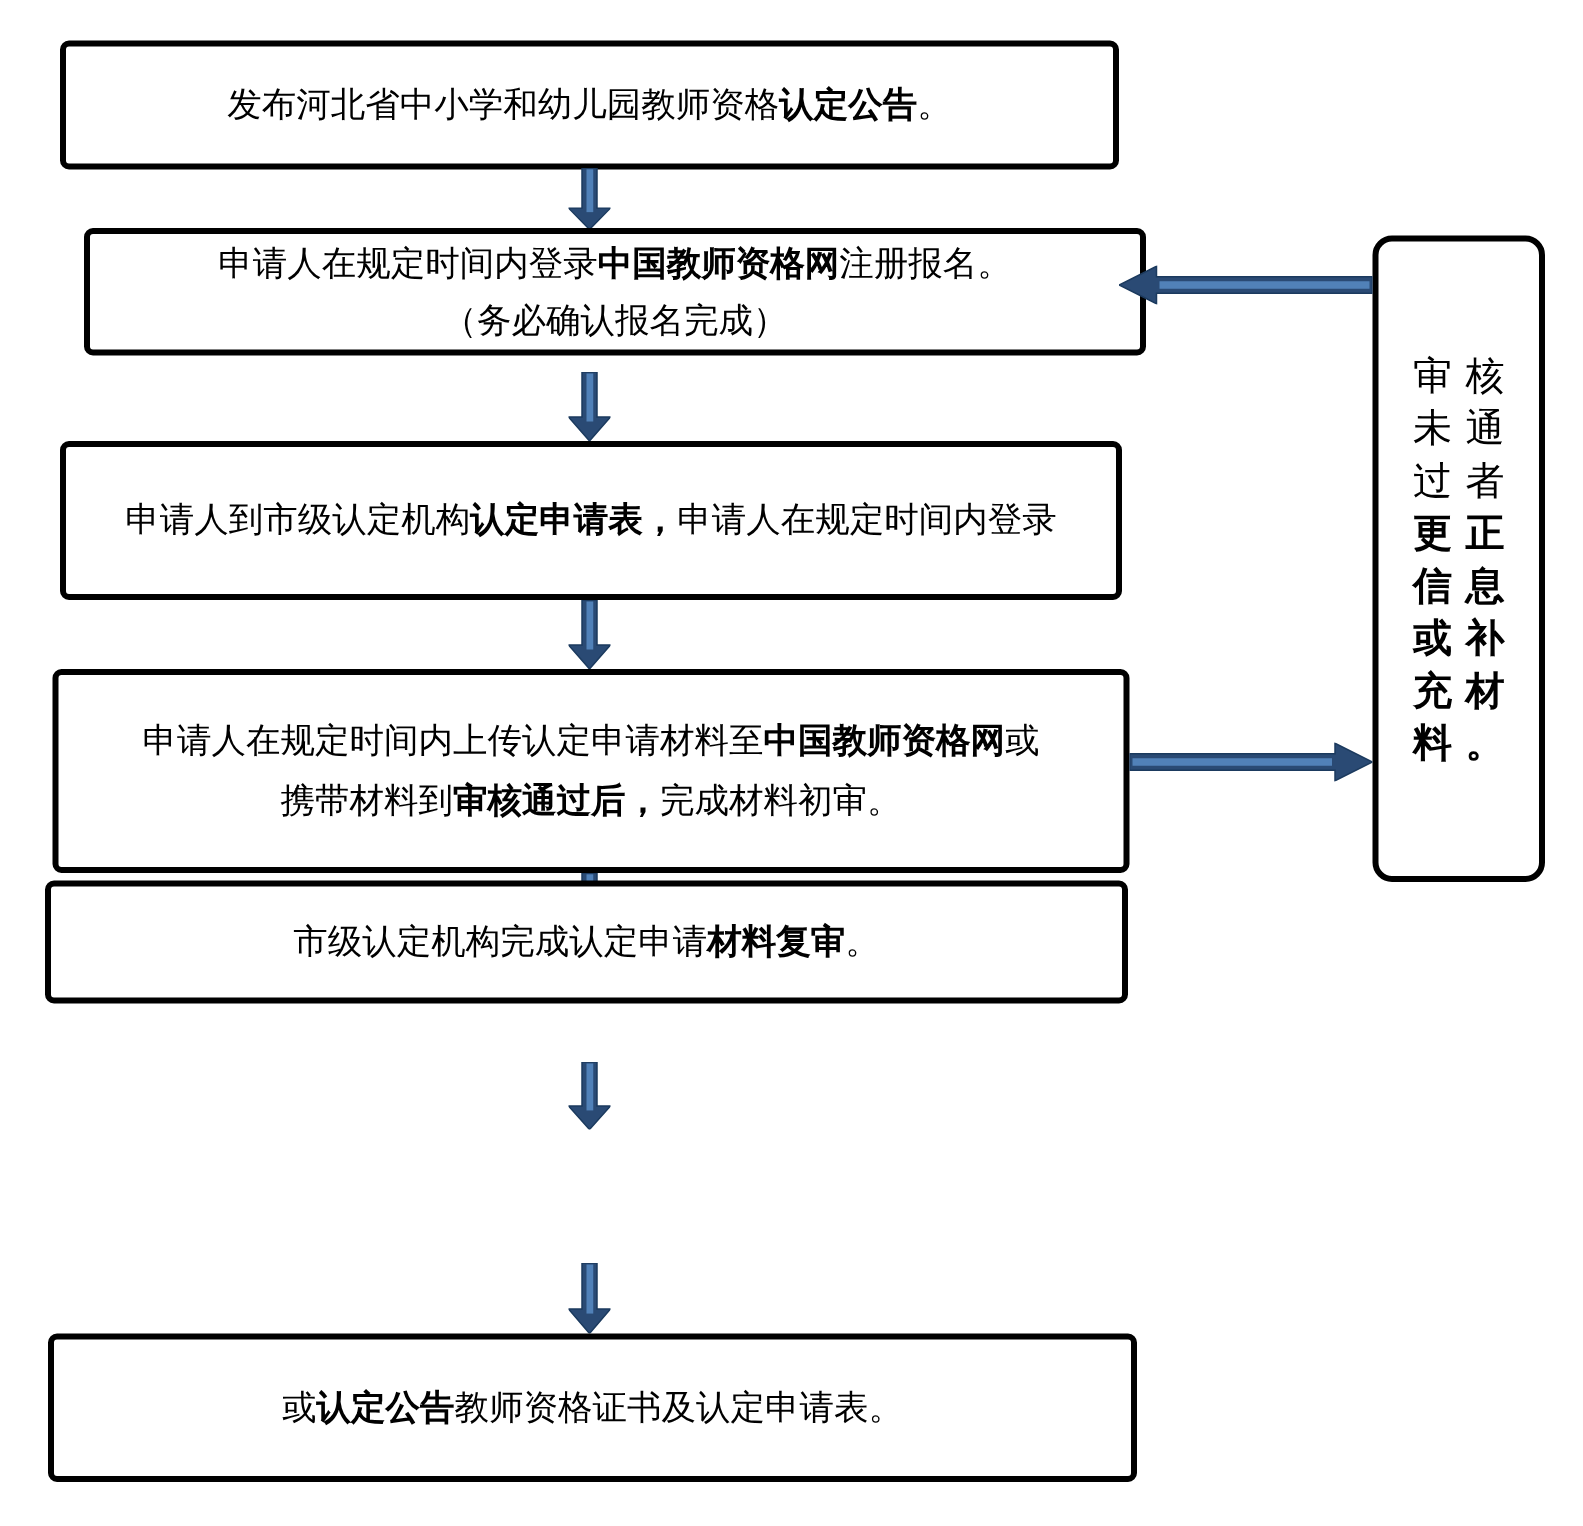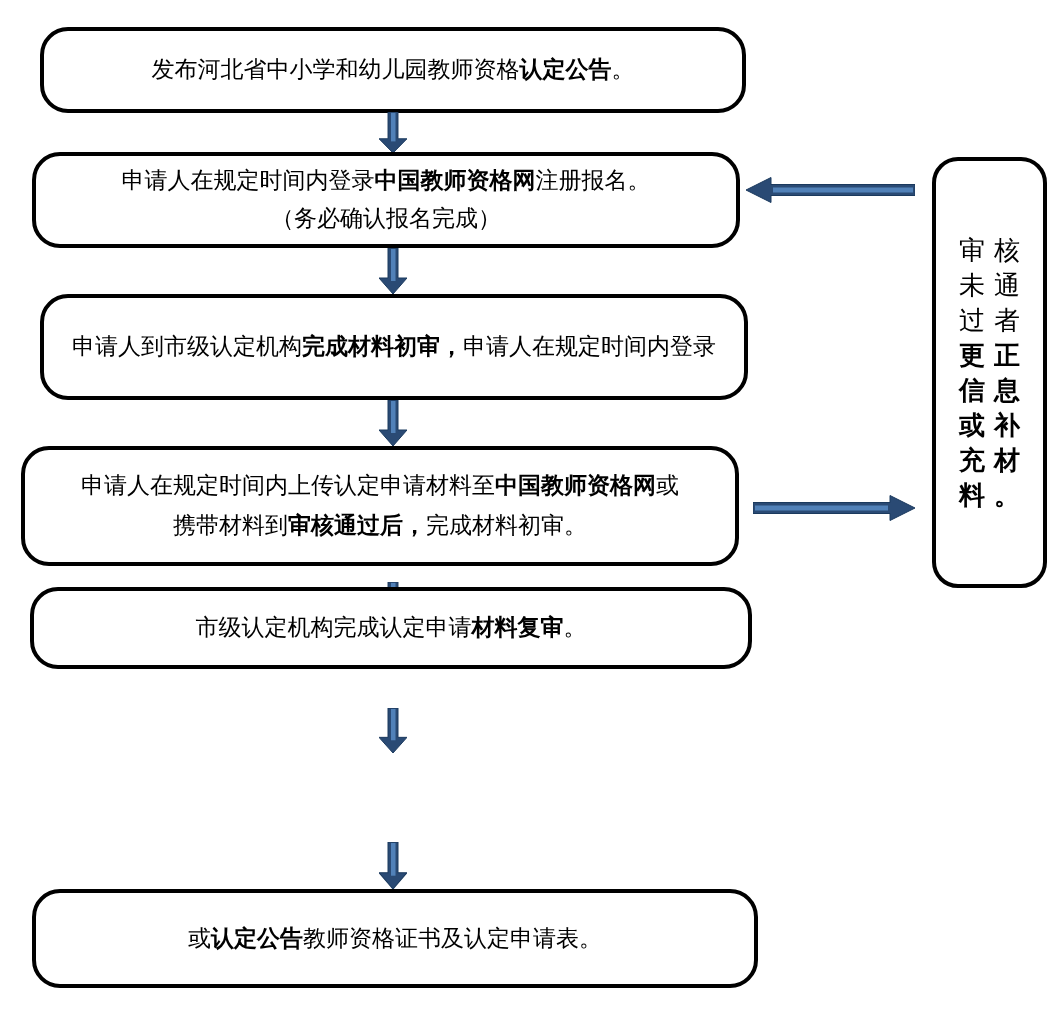--- a/index.html
+++ b/index.html
@@ -5,36 +5,36 @@
   :root{
     --page-bg:#ffffff; --box-bg:#ffffff; --box-border:#000000; --text:#000000;
     --arrow-dark:#2a4a74; --arrow-edge:#1b3a5e; --arrow-light:#5181b8;
   }
   *{margin:0;padding:0;box-sizing:border-box}
   html,body{background:#fff}
   body{font-family:"Liberation Serif","DejaVu Serif",serif;color:var(--text)}
   .canvas{position:relative;width:1055px;height:1017px;background:var(--page-bg);overflow:hidden}
   .fbox{
     position:absolute;background:var(--box-bg);
-    border:4px solid var(--box-border);border-radius:28px;
+    border:4px solid var(--box-border);border-radius:6px;
     display:flex;flex-direction:column;justify-content:center;align-items:center;
     text-align:center;font-size:23px;line-height:38px;padding:4px 12px;
   }
   .fbox b{font-weight:bold}
   .tline{white-space:nowrap}
   .box1{left:40px;top:27px;width:706px;height:86px}
-  .box2{left:32px;top:152px;width:708px;height:96px}
+  .box2{left:56px;top:152px;width:708px;height:85px}
   .box3{left:40px;top:294px;width:708px;height:106px}
-  .box4{left:21px;top:446px;width:718px;height:120px;line-height:40px}
+  .box4{left:35px;top:446px;width:718px;height:136px;line-height:40px}
   .box5{left:30px;top:587px;width:722px;height:82px}
   .box6{left:32px;top:753px;width:720px;height:89px}
   .box7{left:32px;top:889px;width:726px;height:99px}
   .side{
-    left:915px;top:157px;width:115px;height:431px;border-radius:26px;
-    font-size:26px;line-height:35px;margin-left:17px;
+    left:915px;top:157px;width:115px;height:431px;border-radius:13px;
+    font-size:26px;line-height:35px;
   }
   .side .tline{letter-spacing:9px;margin-right:-9px}
   .arrow{position:absolute;display:block}
   .ab{fill:var(--arrow-dark);stroke:var(--arrow-edge);stroke-width:1}
   .as{fill:var(--arrow-light)}
   .a1{left:379px;top:112px;width:28px;height:41px}
   .a2{left:379px;top:248px;width:28px;height:46px}
   .a3{left:379px;top:400px;width:28px;height:46px}
   .a4{left:379px;top:582px;width:28px;height:41px}
   .a5{left:379px;top:708px;width:28px;height:45px}
@@ -60,21 +60,21 @@
       <div class="tline"><span>申请人在规定时间内登录</span><b>中国教师资格网</b><span>注册报名。</span></div>
       <div class="tline"><span>（务必确认报名完成）</span></div>
     </div>
 
   <svg class="arrow a2" viewBox="0 0 28 46" preserveAspectRatio="none">
     <polygon class="ab" points="9,0 19,0 19,30 28,30 14,46 0,30 9,30"></polygon>
     <rect class="as" x="12" y="1" width="4.5" height="32"></rect>
   </svg>
 
   <div class="fbox box3">
-      <div class="tline"><span>申请人到市级认定机构</span><b>完成材料初审，</b><span>申请人在规定时间内登录</span></div>
+      <div class="tline"><span>申请人到市级认定机构</span><b>认定申请表，</b><span>申请人在规定时间内登录</span></div>
     </div>
 
   <svg class="arrow a3" viewBox="0 0 28 46" preserveAspectRatio="none">
     <polygon class="ab" points="9,0 19,0 19,30 28,30 14,46 0,30 9,30"></polygon>
     <rect class="as" x="12" y="1" width="4.5" height="32"></rect>
   </svg>
 
   <div class="fbox box4">
       <div class="tline"><span>申请人在规定时间内上传认定申请材料至</span><b>中国教师资格网</b><span>或</span></div>
       <div class="tline"><span>携带材料到</span><b>审核通过后，</b><span>完成材料初审。</span></div>

